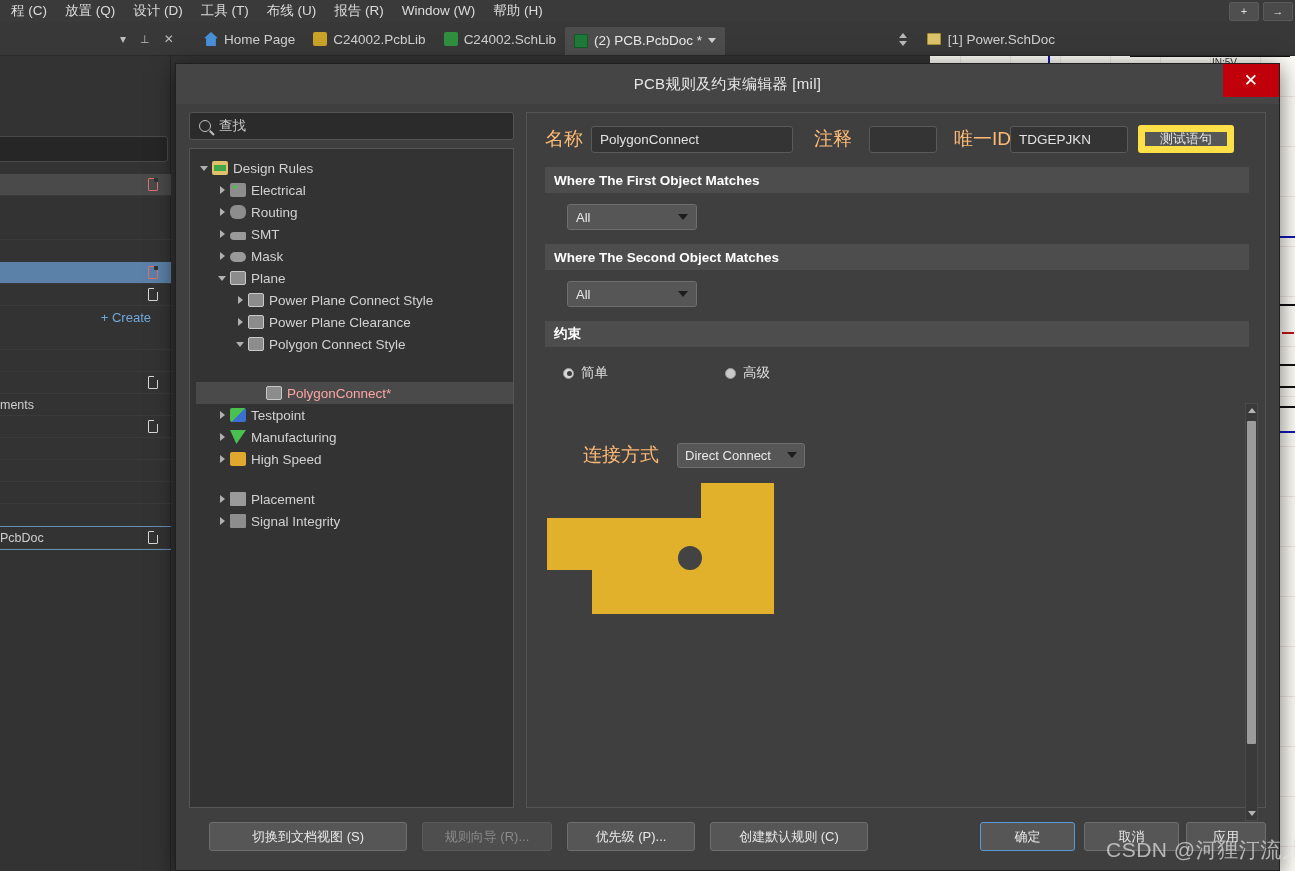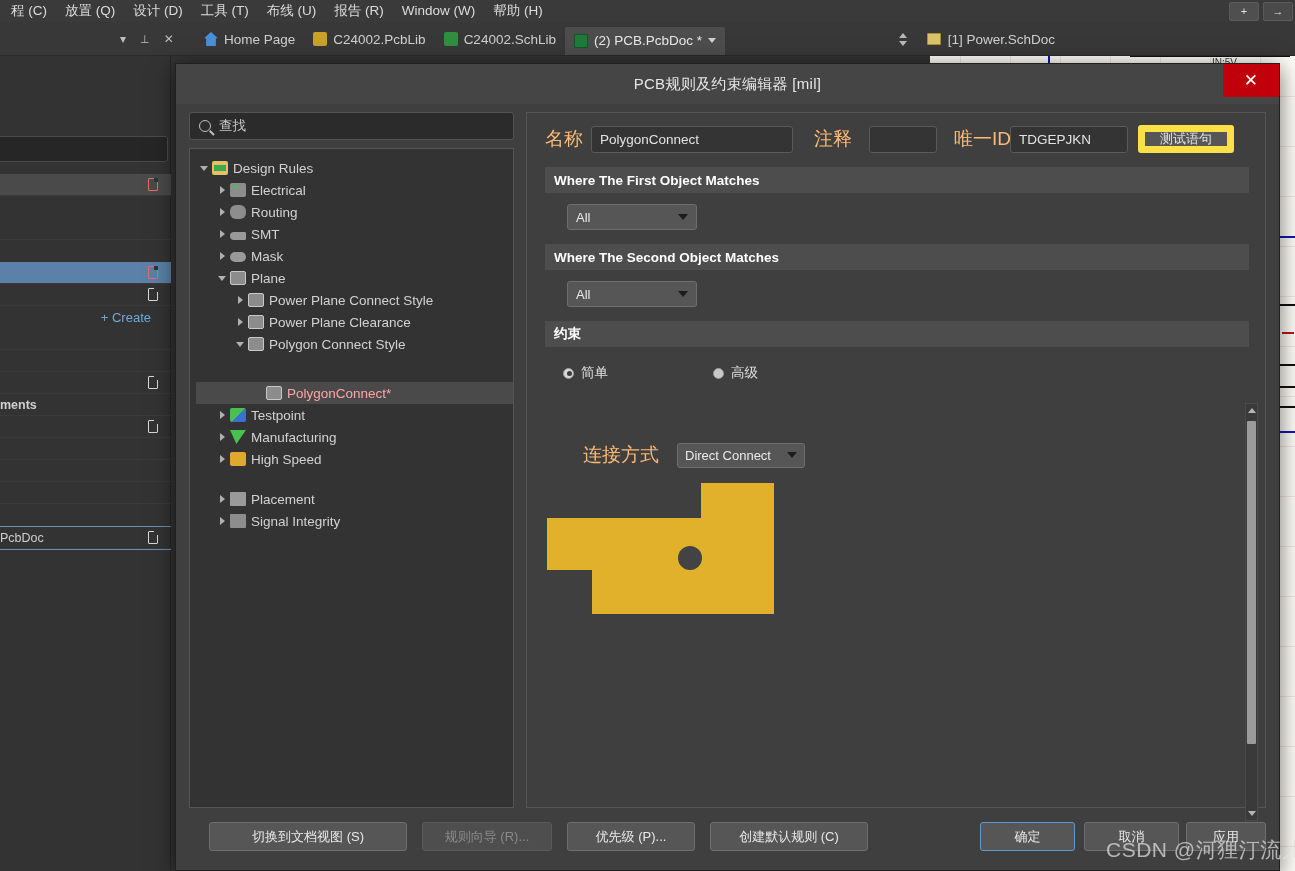--- a/index.html
+++ b/index.html
@@ -148,21 +148,21 @@
     margin:14px 16px 0 18px; height:26px; background:#4d4d4d;
     display:flex; align-items:center; padding-left:9px;
     color:#ffffff; font-size:13.5px; font-weight:bold;
   }
   .combo {
     margin:11px 0 0 40px; width:130px; height:26px; background:#565656;
     border:1px solid #6e6e6e; border-radius:3px; display:flex; align-items:center;
     justify-content:space-between; padding:0 8px; color:#eaeaea; font-size:13px;
   }
   .combo .cv { letter-spacing:0; }
-  .radio-row { display:flex; align-items:center; margin:17px 0 0 36px; gap:0; }
+  .radio-row { display:flex; align-items:center; margin:17px 0 0 36px; gap:12px; }
   .radio { display:flex; align-items:center; gap:7px; color:#e0e0e0; font-size:13.5px; }
   .rdot { width:11px; height:11px; border-radius:50%; border:1px solid #9a9a9a; background:#d8d8d8; position:relative; flex:none; }
   .rdot.on::after { content:""; position:absolute; left:2.5px; top:2.5px; width:5px; height:5px; border-radius:50%; background:#3c3c3c; }
   .rdot.off { background:#c9c9c9; }
 
   .cons-area { position:relative; margin-top:14px; height:415px; }
   .conn-row { display:flex; align-items:center; gap:18px; position:absolute; left:56px; top:46px; }
   .conn-combo {
     width:128px; height:25px; background:#565656; border:1px solid #6e6e6e; border-radius:3px;
     display:flex; align-items:center; justify-content:space-between; padding:0 7px; color:#eaeaea; font-size:13px;
@@ -245,21 +245,21 @@
       </div>
       <div class="lp-row" style="top:228px">
         <span class="doc-glyph"></span>
       </div>
       <div class="lp-create" style="top:250px">+ Create</div>
       <div class="lp-row" style="top:272px"></div>
       <div class="lp-row" style="top:294px"></div>
       <div class="lp-row" style="top:316px">
         <span class="doc-glyph"></span>
       </div>
-      <div class="lp-row" style="top:338px; justify-content:flex-start; padding-left:0px;font-weight:bold;">
+      <div class="lp-row" style="top:338px; justify-content:flex-start; padding-left:0px;">
         <span>ments</span>
       </div>
       <div class="lp-row" style="top:360px">
         <span class="doc-glyph"></span>
       </div>
       <div class="lp-row" style="top:382px"></div>
       <div class="lp-row" style="top:404px"></div>
       <div class="lp-row" style="top:426px"></div>
       <div class="lp-underline" style="top:470px"></div>
       <div class="lp-row" style="top:471px; justify-content:space-between; padding-left:0px;">

